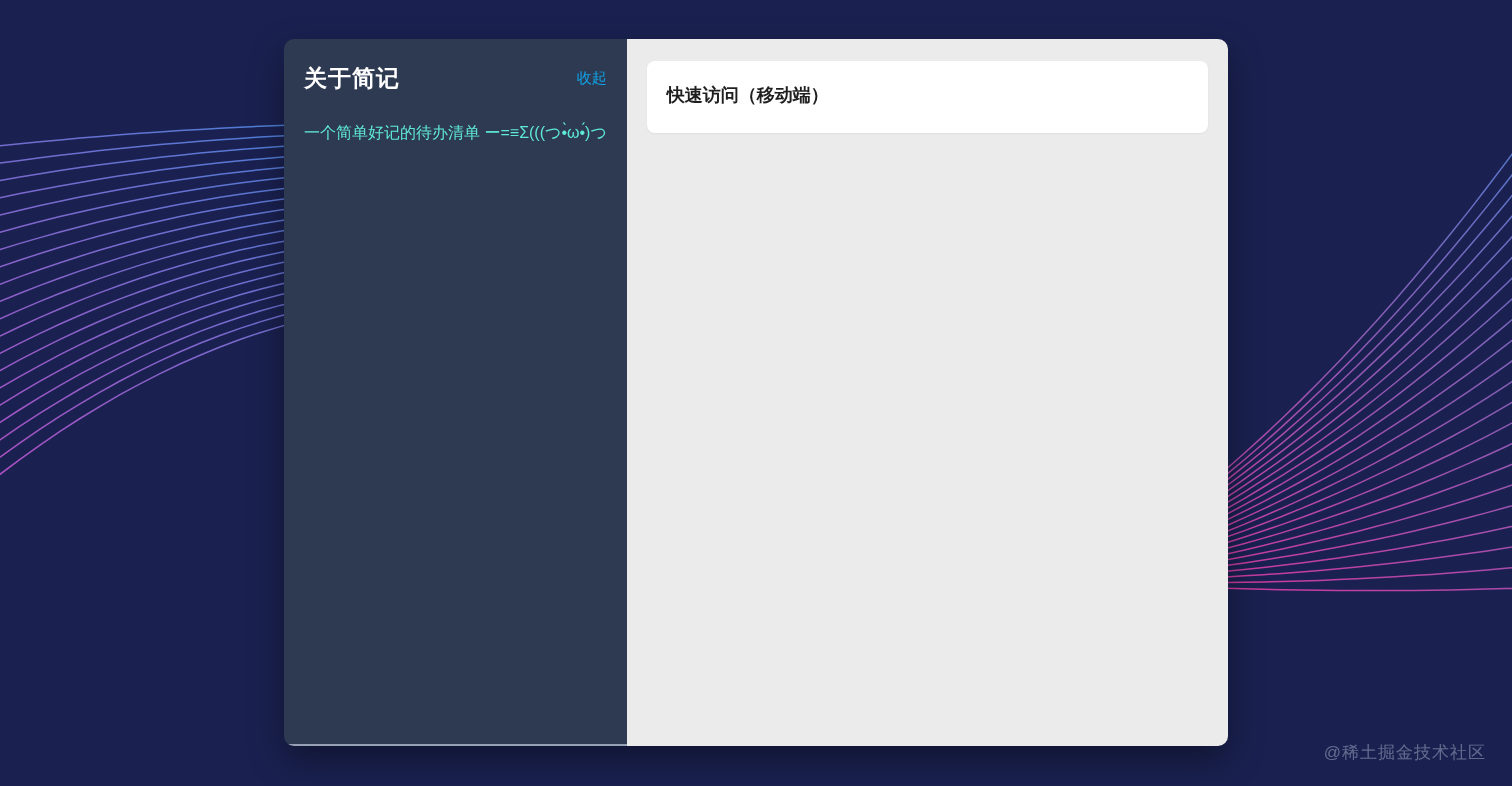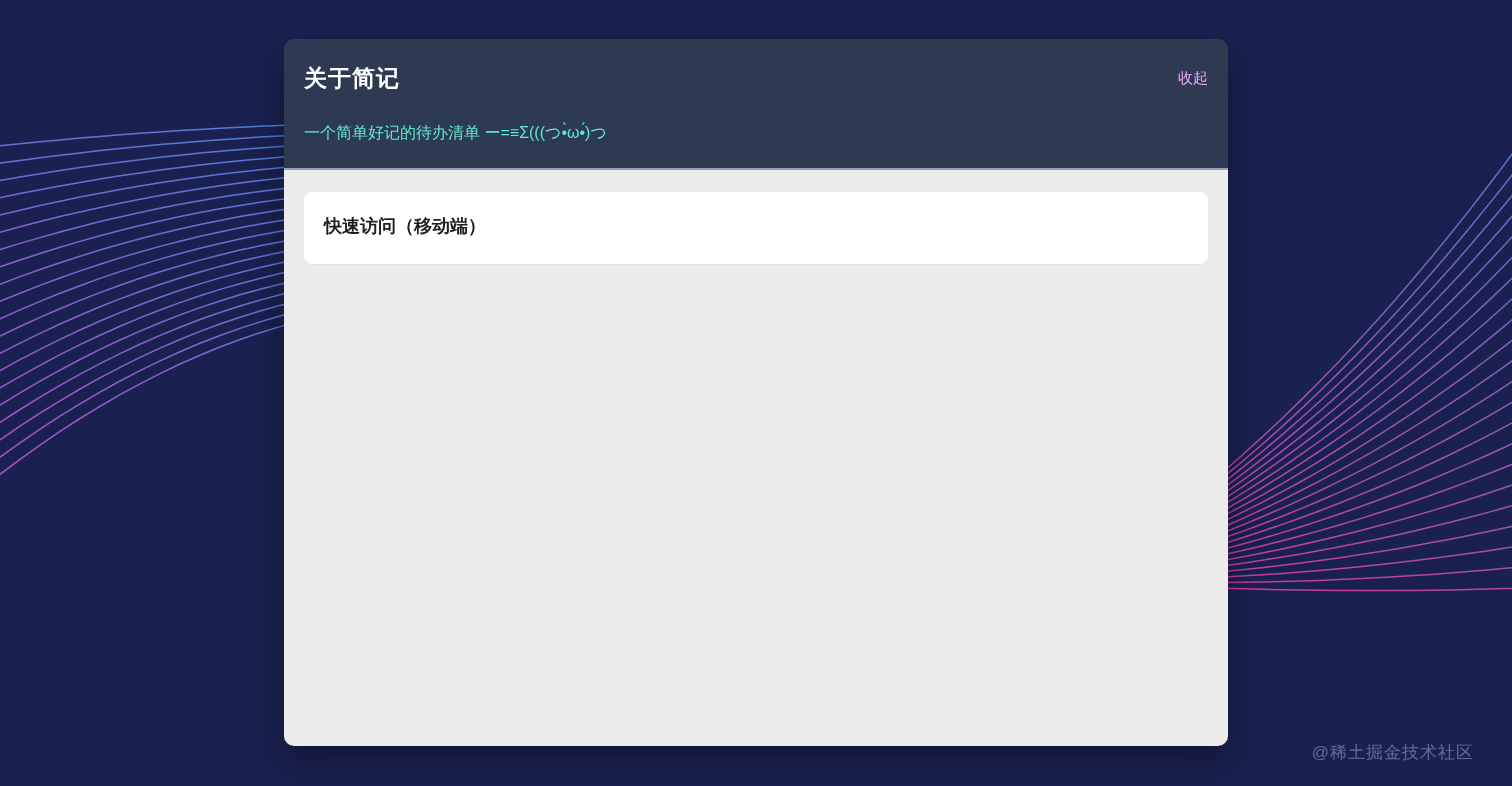--- a/index.html
+++ b/index.html
@@ -18,38 +18,38 @@
   #bg-waves {
     position: absolute; left: 0; top: 0;
     width: 1512px; height: 786px;
     z-index: 0;
     display: block;
   }
   #bg-waves path { fill: none; stroke-width: 1.5; stroke-linecap: round; opacity: .9; }
 
   .watermark {
     position: absolute;
-    right: 38px; bottom: 22px;
+    right: 26px; bottom: 22px;
     z-index: 1;
     font-size: 17px;
     letter-spacing: 1px;
     color: rgba(222, 227, 242, 0.38);
     margin-left: 44px;
   }
 
   
   .panel {
     position: absolute;
     left: 284px; top: 39px;
     width: 944px; height: 707px;
     border-radius: 10px;
     overflow: hidden;
     z-index: 2;
     display: flex;
-    flex-direction: column;
+    flex-direction: row;
     box-shadow: 0 14px 34px rgba(0, 0, 0, 0.38);
   }
   .panel-header {
     flex: 0 0 auto;
     background: var(--header-bg, #2e3a52);
     border-bottom: 2px solid var(--header-divider, #97a1b5);
     padding: 25px 20px 24px 20px;
   }
   .header-top {
     display: flex;
@@ -61,21 +61,21 @@
     font-size: 23px;
     line-height: 28px;
     font-weight: 700;
     color: #ffffff;
     letter-spacing: 1px;
   }
   .collapse-btn {
     background: none;
     border: none;
     padding: 0;
-    color: #f0abfc;
+    color: #0ea5e9;
     font-size: 15px;
     font-family: inherit;
     cursor: pointer;
   }
   .subtitle {
     margin: 30px 0 0 0;
     font-size: 16px;
     line-height: 22px;
     color: #5eead4;
   }

